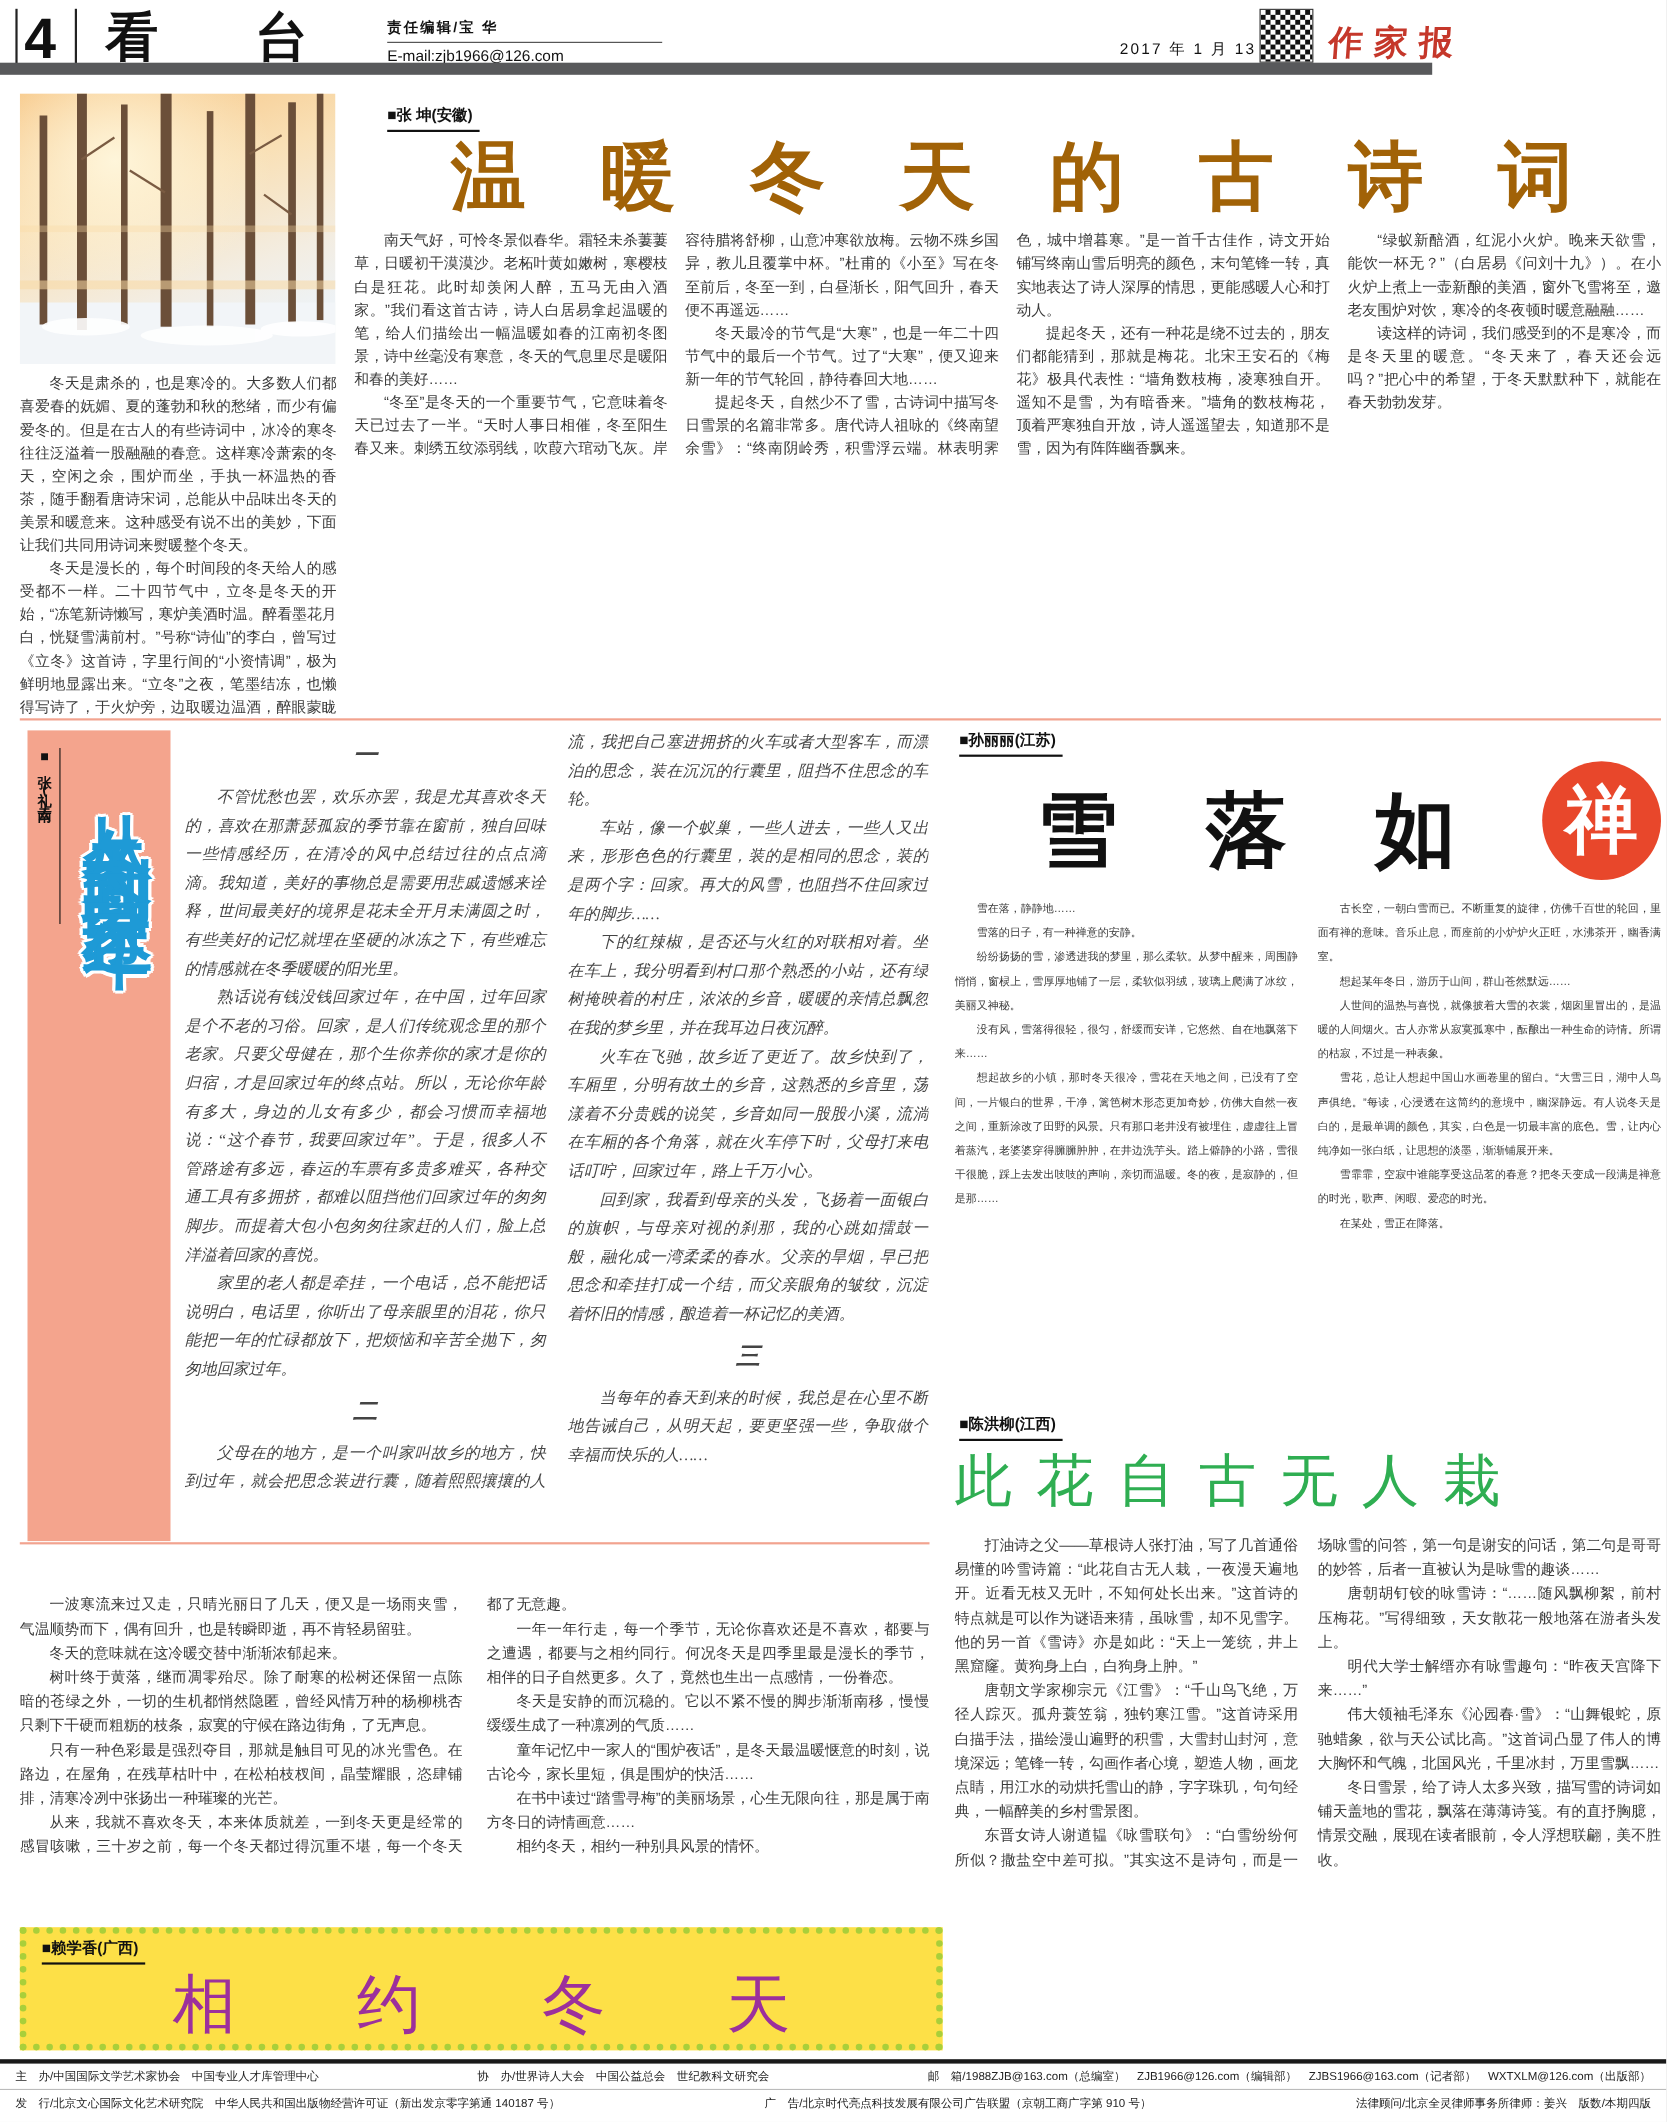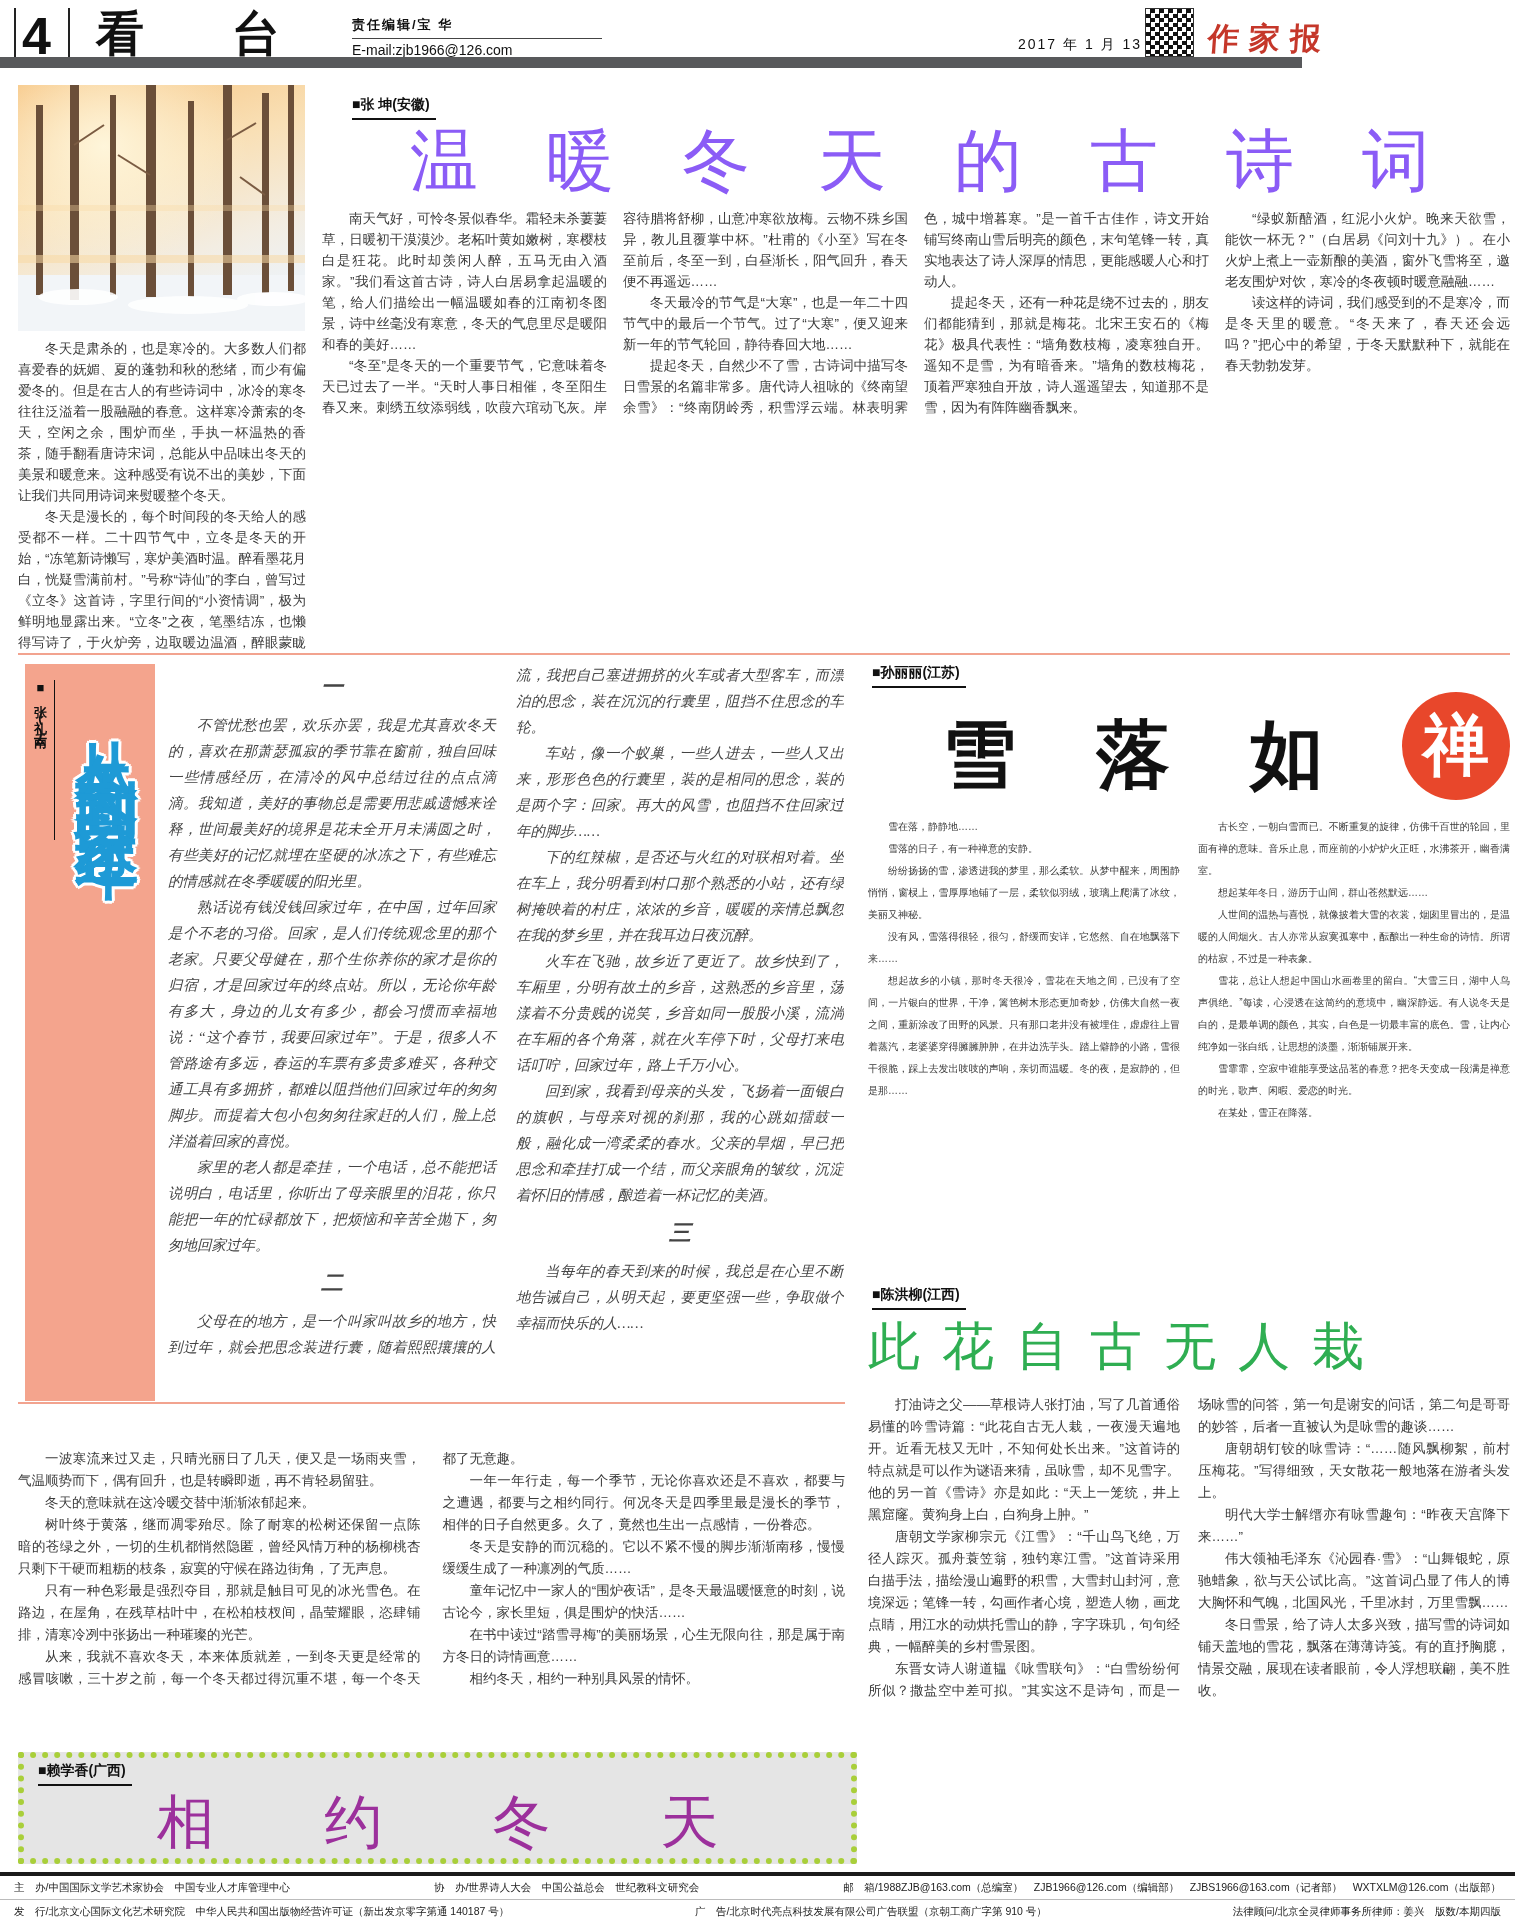--- a/index.html
+++ b/index.html
@@ -22,21 +22,21 @@
   
   .byline{font-size:14px;font-weight:bold;color:#111;border-bottom:2px solid #111;
       padding:0 6px 4px 0;display:inline-block;}
   p{margin:0;text-indent:2em;text-align:justify;}
   .pink-rule{position:absolute;height:2px;background:#f2a38f;}
   .textcols{overflow:hidden;}
   
   .photo{position:absolute;left:18px;top:85px;width:287px;height:246px;}
   .poems-byline{position:absolute;left:352px;top:96px;}
   .poems-title{position:absolute;left:330px;top:116px;width:1180px;text-align:center;
-      color:#8b5cf6;font-size:68px;font-weight:normal;letter-spacing:68px;text-indent:68px;white-space:nowrap;}
+      color:#a16207;font-size:68px;font-weight:bold;letter-spacing:68px;text-indent:68px;white-space:nowrap;}
   .poems-left{position:absolute;left:18px;top:338px;width:288px;height:312px;
       font-size:13.5px;line-height:21px;color:#3a3a3a;}
   .poems-right{position:absolute;left:322px;top:208px;width:1188px;height:440px;
       column-count:4;column-gap:16px;font-size:13.5px;line-height:21px;color:#3a3a3a;}
   
   .pink-panel{position:absolute;left:25px;top:664px;width:130px;height:737px;background:#f4a48d;}
   .home-byline{position:absolute;left:6px;top:16px;height:160px;writing-mode:vertical-rl;
       text-orientation:upright;font-size:13px;font-weight:bold;color:#111;
       border-right:1.5px solid #111;padding-right:5px;}
   .home-title{position:absolute;left:38px;top:24px;height:700px;writing-mode:vertical-rl;
@@ -60,21 +60,21 @@
   
   .flower-byline{position:absolute;left:872px;top:1286px;}
   .flower-title{position:absolute;left:868px;top:1312px;font-size:52px;color:#2fae52;
       letter-spacing:22px;white-space:nowrap;font-weight:500;}
   .flower-body{position:absolute;left:868px;top:1394px;width:642px;height:464px;
       column-count:2;column-gap:18px;font-size:13.5px;line-height:22px;color:#3a3a3a;}
   
   .date-body{position:absolute;left:18px;top:1448px;width:827px;height:338px;
       column-count:2;column-gap:22px;font-size:13.5px;line-height:22px;color:#3a3a3a;}
   .leafbox{position:absolute;left:18px;top:1752px;width:815px;height:96px;
-      border:6px dotted #a9cf3a;background:#e5e5e5;padding:2px 6px;}
+      border:6px dotted #a9cf3a;background:#fde047;padding:2px 6px;}
   .leafbox .byline{margin:2px 0 0 8px;}
   .date-title{position:absolute;left:0;right:0;top:26px;text-align:center;color:#9c309c;
       font-size:58px;font-weight:normal;letter-spacing:110px;text-indent:110px;white-space:nowrap;}
   
   .footer{position:absolute;left:0;top:1872px;width:1515px;border-top:4px solid #1a1a1a;
       font-size:10.5px;color:#222;}
   .footer .row{display:flex;justify-content:space-between;padding:5px 14px 4px 14px;}
   .footer .row+.row{border-top:1px solid #bbb;}
   .footer span{white-space:nowrap;}
 </style>

